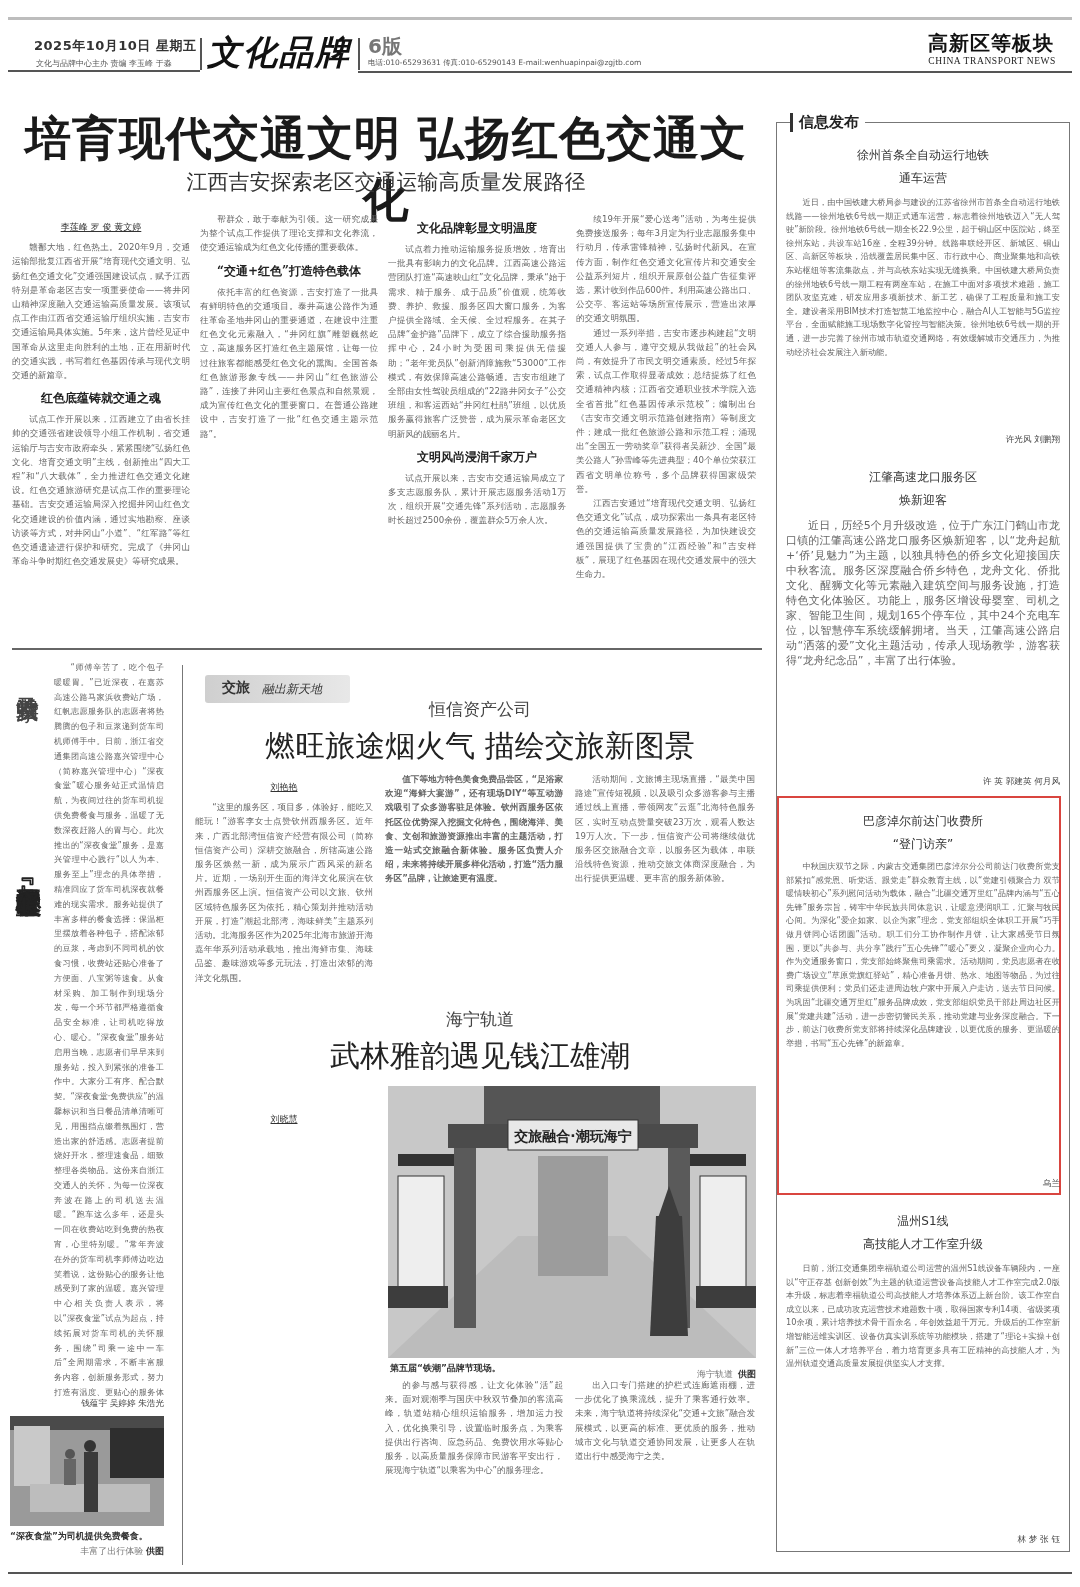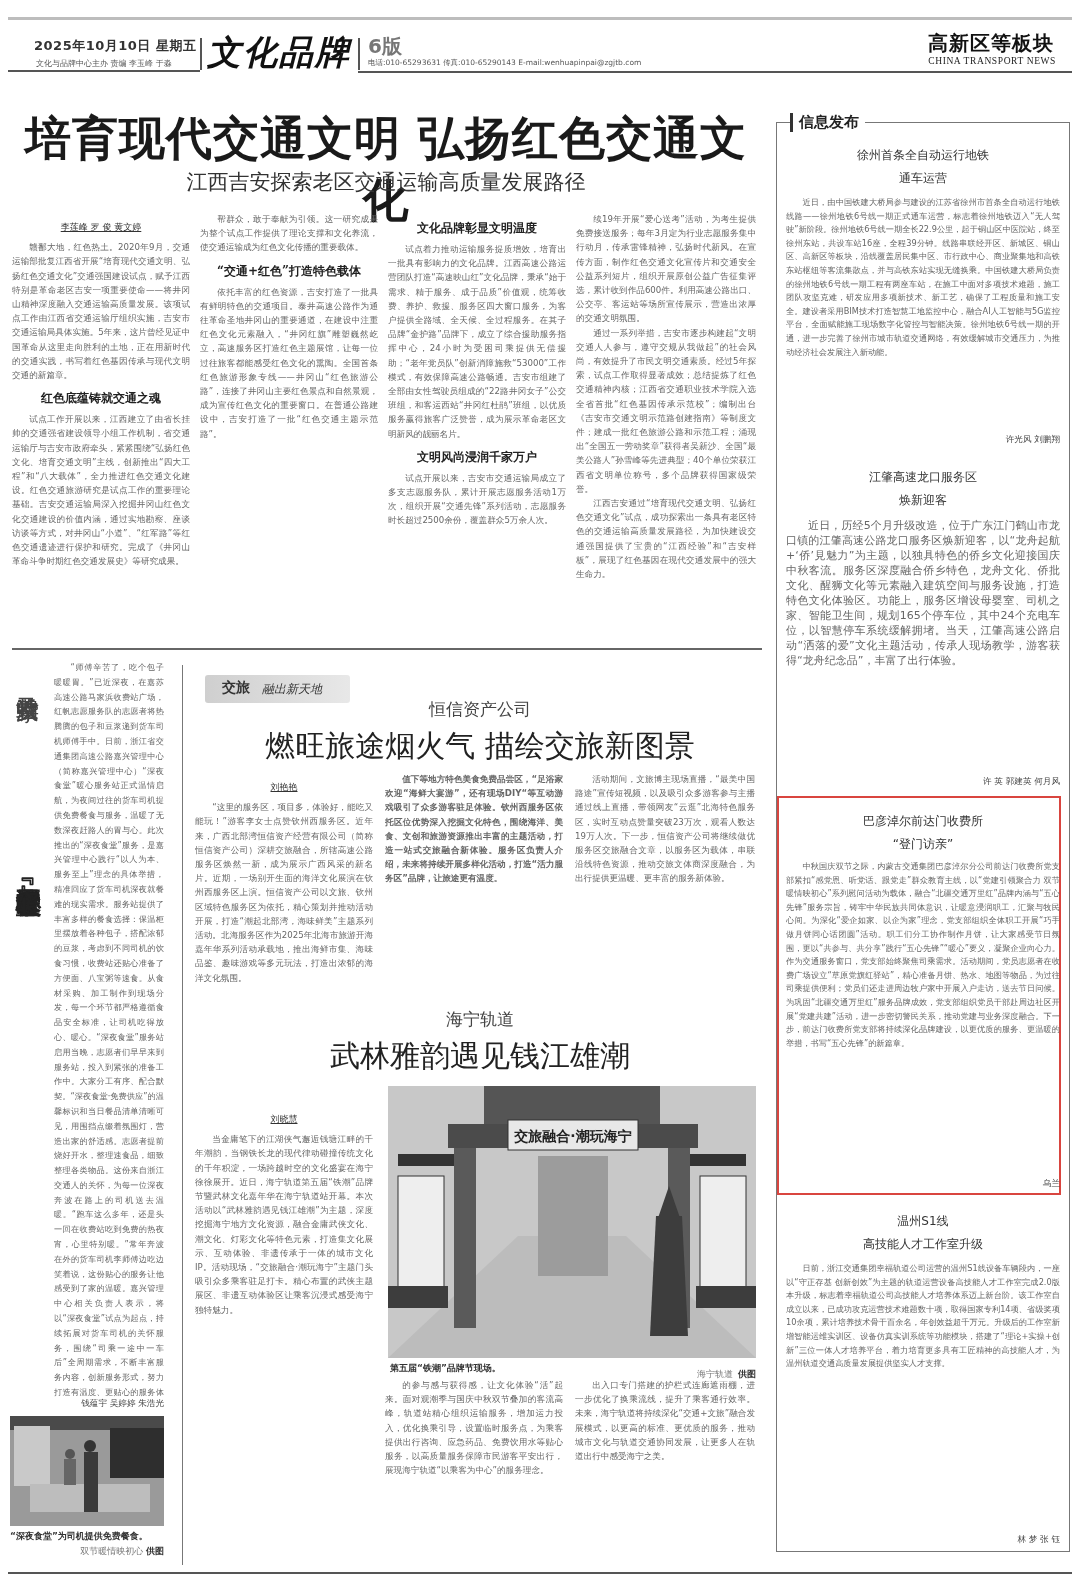--- a/index.html
+++ b/index.html
@@ -128,21 +128,21 @@
     <rect x="100" y="12" width="54" height="50" fill="#2e2e2e"></rect>
     <rect x="20" y="68" width="120" height="28" fill="#bdbdbd"></rect>
     <circle cx="80" cy="30" r="6" fill="#333"></circle>
     <rect x="74" y="36" width="14" height="60" fill="#3a3a3a"></rect>
     <circle cx="60" cy="38" r="5" fill="#555"></circle>
     <rect x="54" y="43" width="12" height="26" fill="#666"></rect>
   </svg>
 </div>
 <div class="abs caption" style="left:10px; top:1530px; width:160px;">“深夜食堂”为司机提供免费餐食。</div>
 <div class="abs" style="left:60px; top:1545px; width:104px; text-align:right; font-size:9px;">
-  <span class="caption-src">双节暖情映初心</span>
+  <span class="caption-src">丰富了出行体验</span>
   <span class="caption">供图</span>
 </div>
 
 <div class="abs divider-v" style="left:182px; top:665px; height:900px;"></div>
 
 <div class="abs jl-banner"></div>
 <div class="abs jl-banner-text">交旅</div>
 <div class="abs jl-banner-script">融出新天地</div>
 
 <div class="abs mid-kicker" style="top:698px;">恒信资产公司</div>
@@ -157,21 +157,20 @@
 </div>
 <div class="col" style="left:575px; top:772px; width:180px; height:230px;">
   <p>活动期间，文旅博主现场直播，“最美中国路途”宣传短视频，以及吸引众多游客参与主播通过线上直播，带领网友“云逛”北海特色服务区，实时互动点赞量突破23万次，观看人数达19万人次。下一步，恒信资产公司将继续做优服务区交旅融合文章，以服务区为载体，串联沿线特色资源，推动交旅文体商深度融合，为出行提供更温暖、更丰富的服务新体验。</p>
 </div>
 
 <div class="abs mid-kicker" style="top:1008px;">海宁轨道</div>
 <div class="abs mid-title" style="top:1036px;">武林雅韵遇见钱江雄潮</div>
 
 <div class="col" style="left:195px; top:1088px; width:178px; height:478px;margin-top:24px;">
   <div class="byline">刘晓慧</div>
-  <p>当金庸笔下的江湖侠气邂逅钱塘江畔的千年潮韵，当钢铁长龙的现代律动碰撞传统文化的千年积淀，一场跨越时空的文化盛宴在海宁徐徐展开。近日，海宁轨道第五届“铁潮”品牌节暨武林文化嘉年华在海宁轨道站开幕。本次活动以“武林雅韵遇见钱江雄潮”为主题，深度挖掘海宁地方文化资源，融合金庸武侠文化、潮文化、灯彩文化等特色元素，打造集文化展示、互动体验、非遗传承于一体的城市文化IP。活动现场，“交旅融合·潮玩海宁”主题门头吸引众多乘客驻足打卡。精心布置的武侠主题展区、非遗互动体验区让乘客沉浸式感受海宁独特魅力。</p>
 </div>
 
 <div class="abs photo" style="left:388px; top:1086px; width:368px; height:272px;">
   <svg width="368" height="272" viewBox="0 0 368 272">
     <rect width="368" height="272" fill="#c8c8c8"></rect>
     <rect x="96" y="0" width="176" height="40" fill="#555"></rect>
     <path d="M0 272 L130 150 L238 150 L368 272 Z" fill="#bcbcbc"></path>
     <rect x="60" y="38" width="250" height="24" fill="#4b4b4b"></rect>
     <rect x="120" y="34" width="130" height="30" fill="#e8e8e8" stroke="#333"></rect>
     <text x="185" y="55" font-size="14" font-family="DejaVu Sans" font-weight="bold" text-anchor="middle" fill="#222">交旅融合·潮玩海宁</text>

